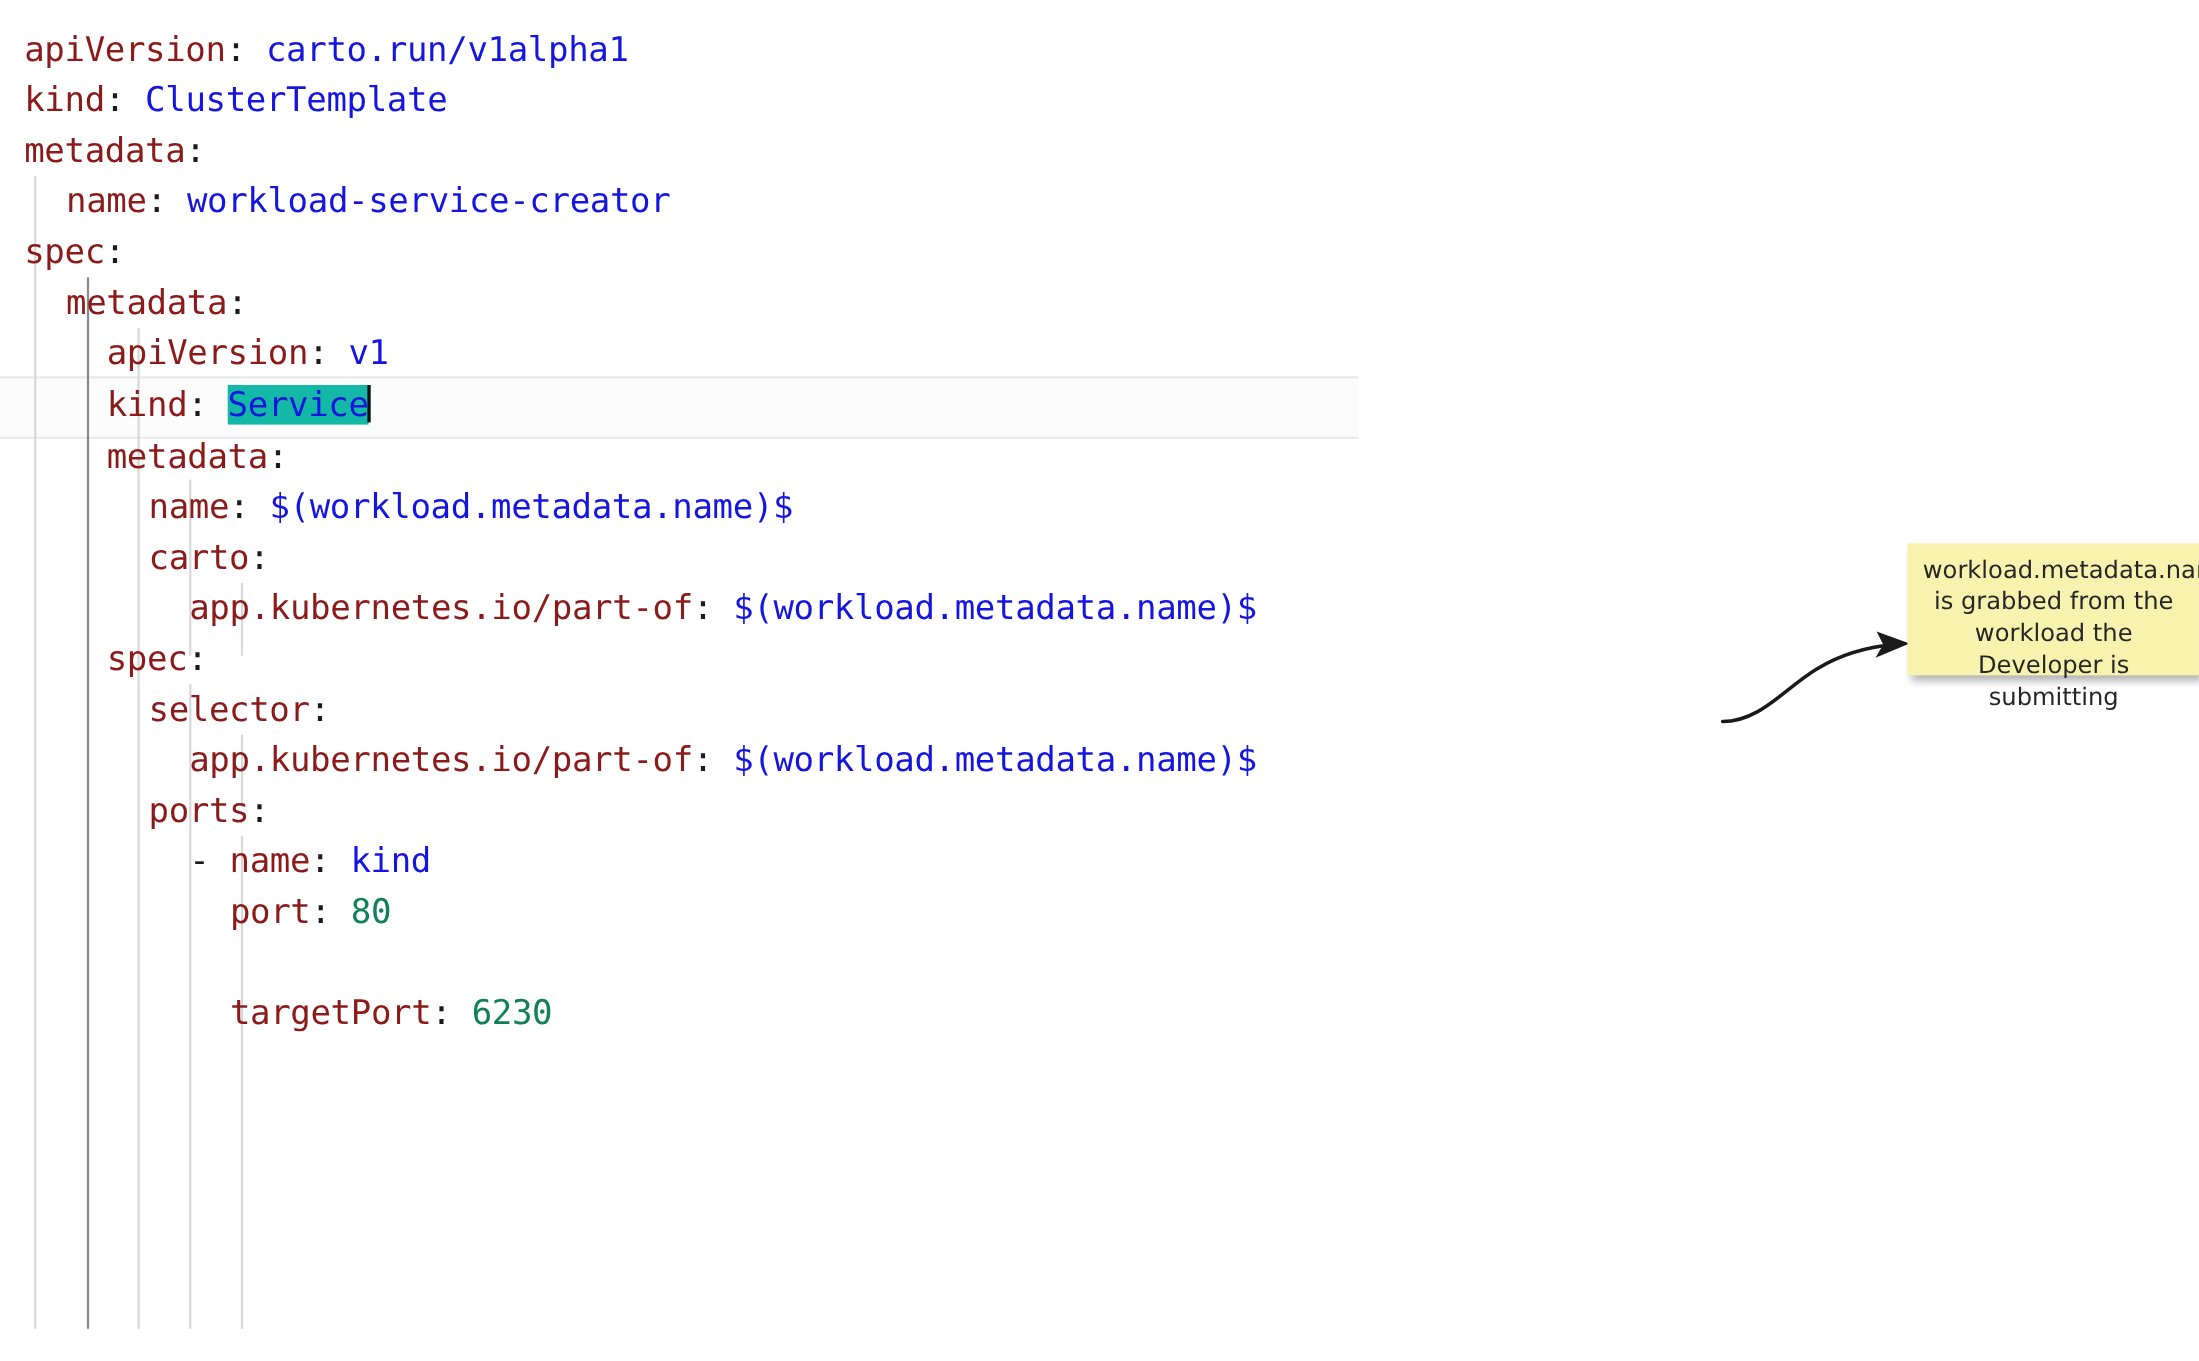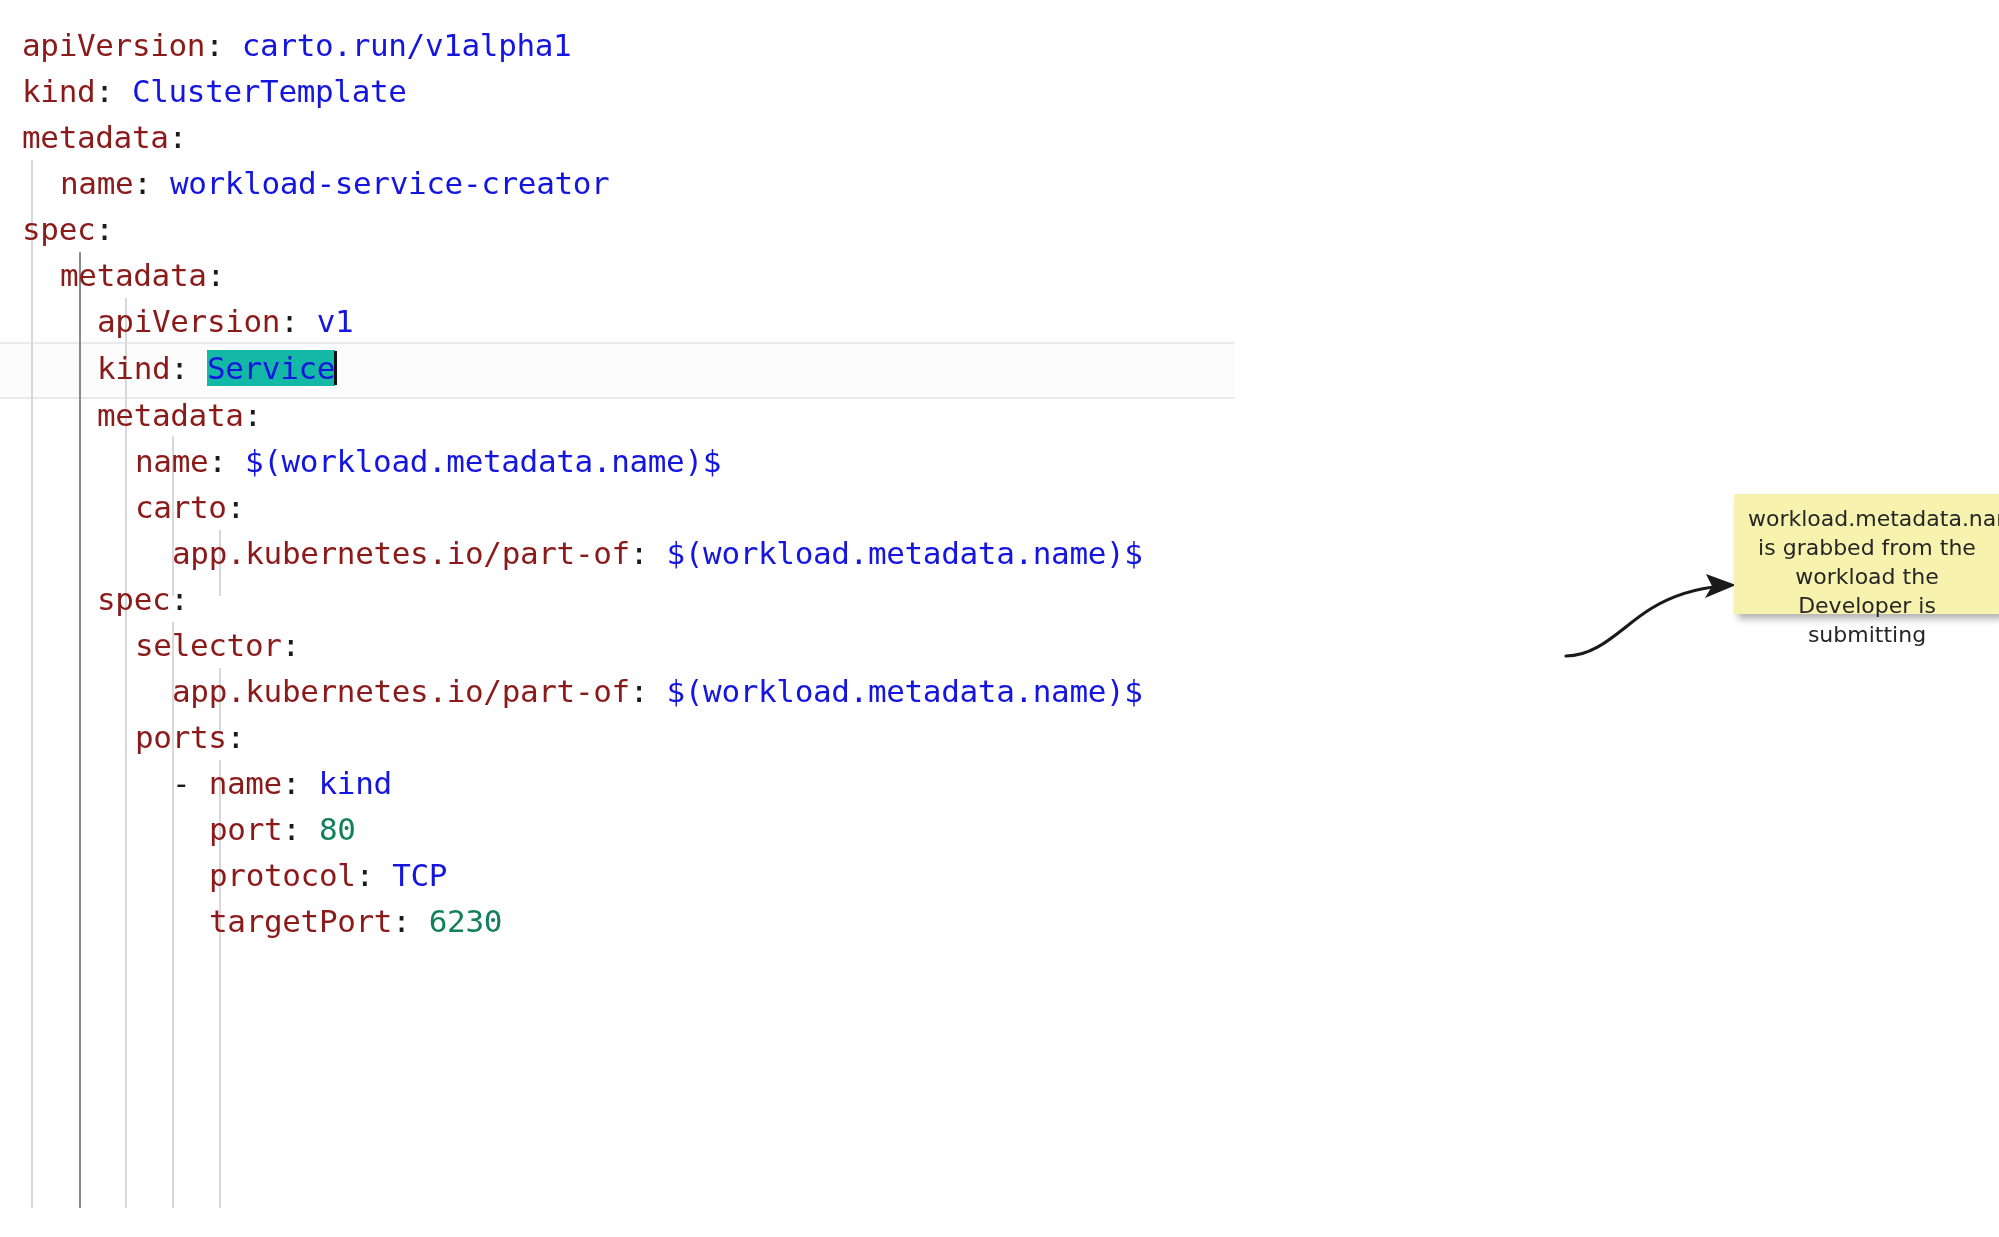--- a/index.html
+++ b/index.html
@@ -147,21 +147,20 @@
     <div class="code-line" style="top:622px; left:135px;"><span class="k">selector</span><span class="pn">:</span></div>
 
     <div class="code-line" style="top:668px; left:172px;"><span class="k">app.kubernetes.io/part-of</span><span class="pn">: </span><span class="v">$(workload.metadata.name)$</span></div>
 
     <div class="code-line" style="top:714px; left:135px;"><span class="k">ports</span><span class="pn">:</span></div>
 
     <div class="code-line" style="top:760px; left:172px;"><span class="dash">- </span><span class="k">name</span><span class="pn">: </span><span class="v">kind</span></div>
 
     <div class="code-line" style="top:806px; left:209px;text-align:center;"><span class="k">port</span><span class="pn">: </span><span class="num">80</span></div>
 
-    <div class="code-line" style="top:852px; left:209px;"><span class="k">protocol</span><span class="pn">: </span><span class="v">TCP</span></div>
 
     <div class="code-line" style="top:898px; left:209px;"><span class="k">targetPort</span><span class="pn">: </span><span class="num">6230</span></div>
 
   </div>
 
   <div id="annotation-layer">
 
     <svg id="arrow-svg" viewBox="0 0 220 110">
       <path d="M 6 96 C 40 96, 62 66, 92 48 C 115 34, 140 28, 162 26" fill="none" stroke="#1a1a1a" stroke-width="3.2" stroke-linecap="round"></path>
       <path d="M 176 25 L 146 14 L 152 26 L 145 38 Z" fill="#1a1a1a"></path>

